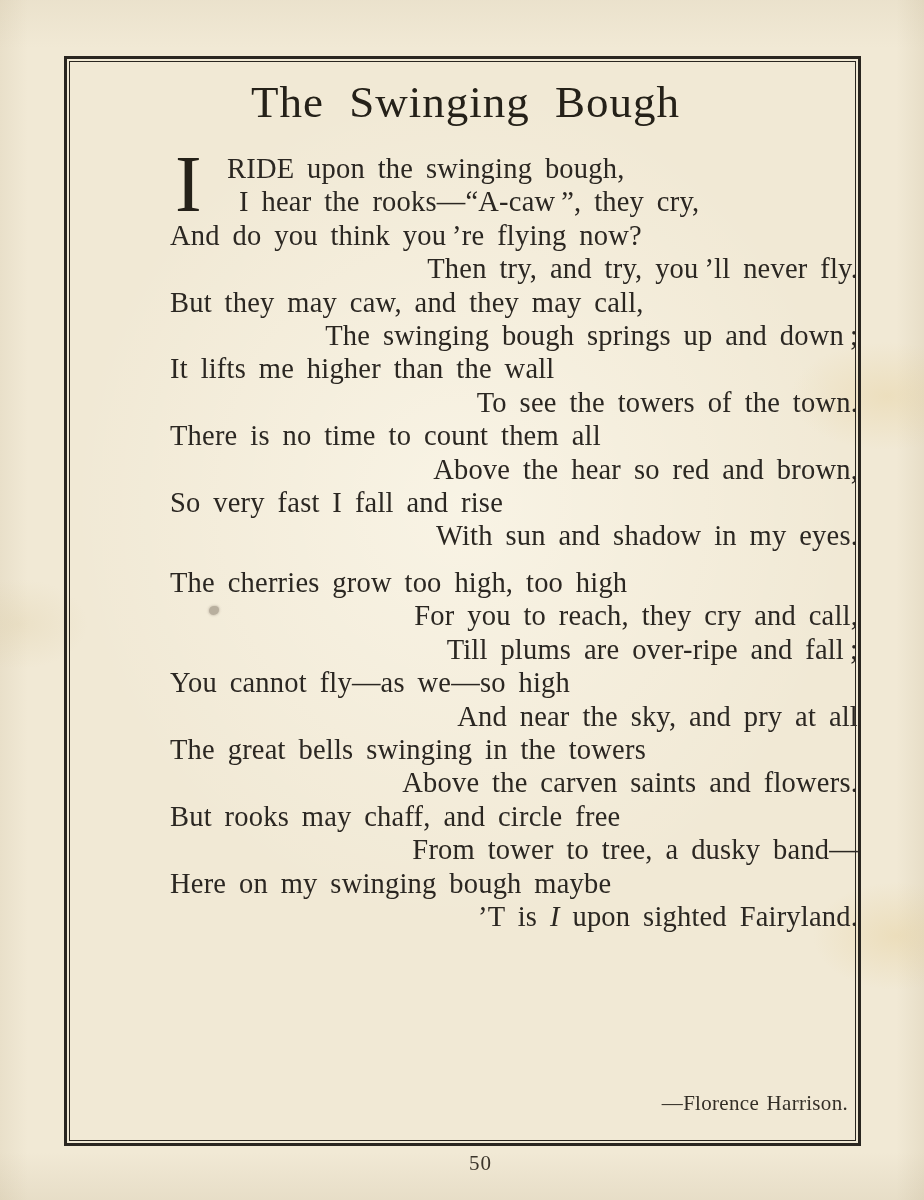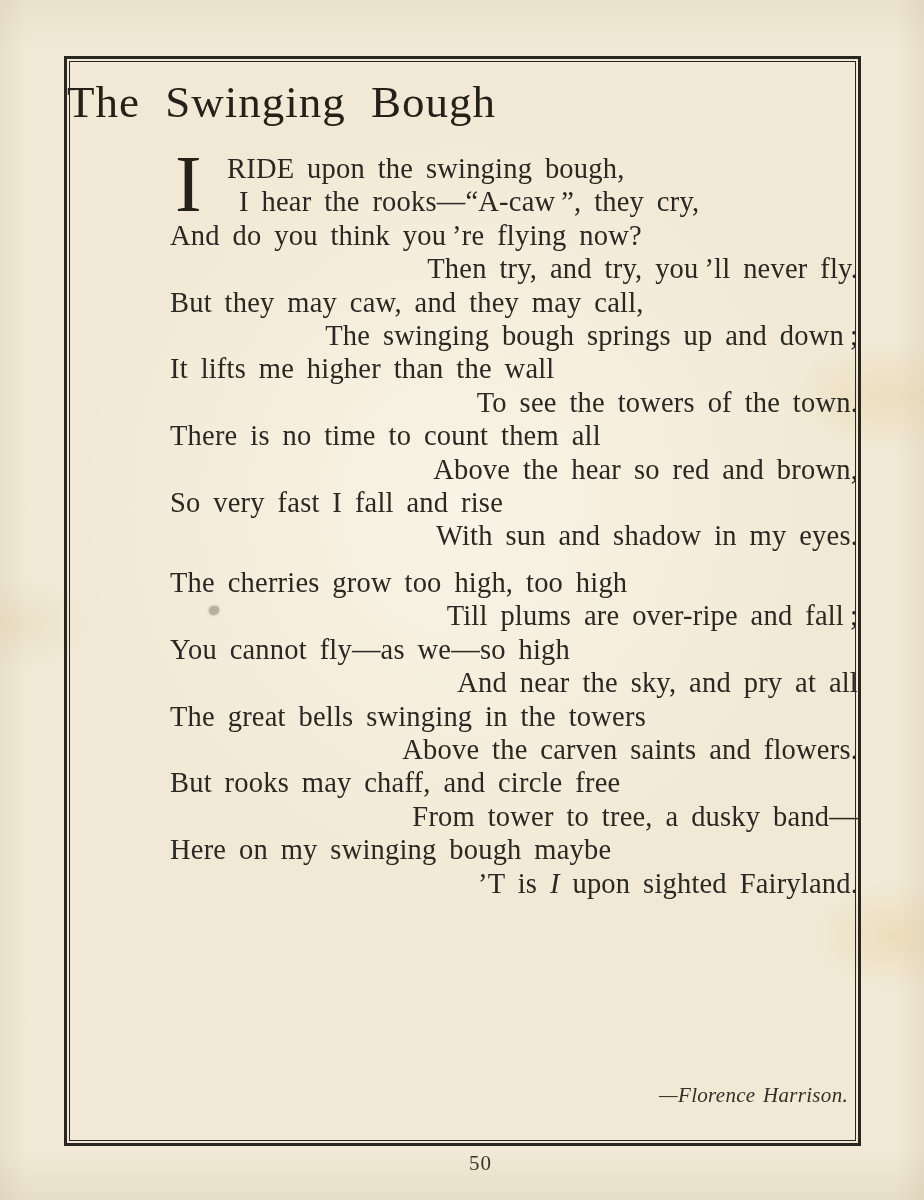--- a/index.html
+++ b/index.html
@@ -35,25 +35,25 @@
     box-sizing: border-box;
   }
   .frame-inner {
     position: absolute;
     inset: 2px;
     border: 1px solid #2a2620;
     pointer-events: none;
   }
 
   .poem-title {
-    margin: 21px 0 0 0;
+    margin: 21px 0 0 6px;
     font-size: 45px;
     line-height: 1;
     font-weight: normal;
-    text-align: left;
+    text-align: center;
     letter-spacing: 1px;
     word-spacing: 13px;
     color: #252119;
   }
 
   .poem {
     position: relative;
     margin: 27px 0 0 103px;
     font-size: 28.5px;
     line-height: 33.4px;
@@ -72,22 +72,21 @@
     top: 1px;
     font-size: 80px;
     line-height: 62px;
     color: #252119;
   }
   .em { font-style: italic; }
 
   .attribution {
     position: absolute;
     right: 10px;
-    bottom: 35px;
-    font-style: italic;
+    bottom: 27px;
     font-size: 21px;
     letter-spacing: 0.3px;
     word-spacing: 2px;
     color: #332e26;
   }
 
   .page-number {
     position: absolute;
     left: 0;
     right: 0;
@@ -129,20 +128,21 @@
           <div class="line indent">The swinging bough springs up and down ;</div>
           <div class="line">It lifts me higher than the wall</div>
           <div class="line indent">To see the towers of the town.</div>
           <div class="line">There is no time to count them all</div>
           <div class="line indent">Above the hear so red and brown,</div>
           <div class="line">So very fast I fall and rise</div>
           <div class="line indent">With sun and shadow in my eyes.</div>
         </div>
         <div class="stanza">
           <div class="line">The cherries grow too high, too high</div>
+          <div class="line indent">For you to reach, they cry and call,</div>
           <div class="line indent">Till plums are over-ripe and fall ;</div>
           <div class="line">You cannot fly—as we—so high</div>
           <div class="line indent">And near the sky, and pry at all</div>
           <div class="line">The great bells swinging in the towers</div>
           <div class="line indent">Above the carven saints and flowers.</div>
           <div class="line">But rooks may chaff, and circle free</div>
           <div class="line indent">From tower to tree, a dusky band—</div>
           <div class="line">Here on my swinging bough maybe</div>
           <div class="line indent"><span>’T is </span><span class="em">I</span><span> upon sighted Fairyland.</span></div>
         </div>

